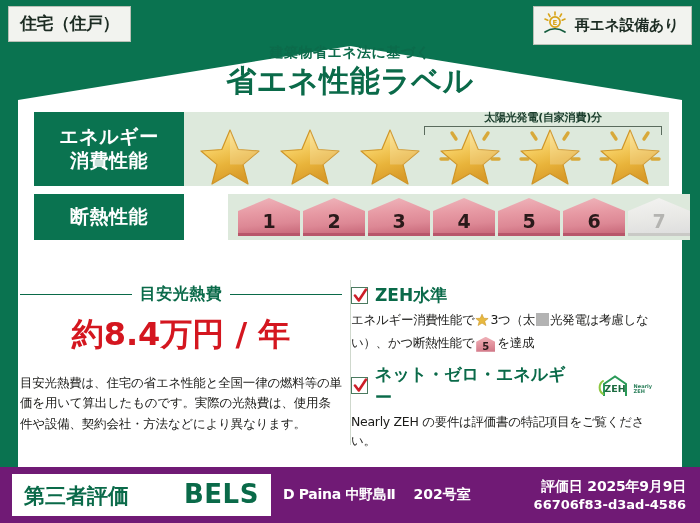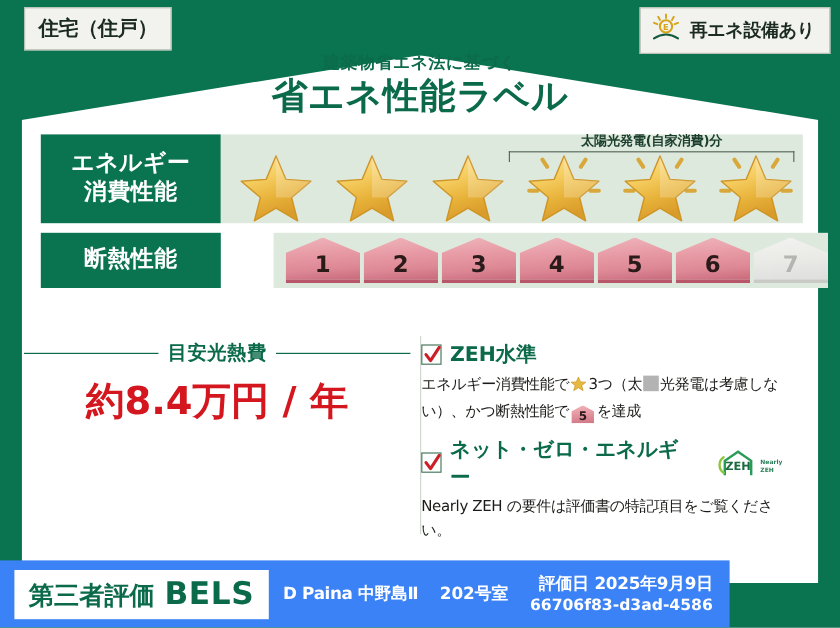--- a/index.html
+++ b/index.html
@@ -46,21 +46,20 @@
     left: 8px;
     top: 6px;
     background: #f2f3ef;
     border: 1px solid #b9c0b6;
     padding: 5px 11px 6px;
     font-size: 17px;
     font-weight: bold;
     color: #1c2b22;
     letter-spacing: -0.5px;
     z-index: 12;
-    margin-left: 12px;
   }
 
   
   .renew-chip {
     position: absolute;
     right: 8px;
     top: 6px;
     background: #f2f3ef;
     border: 1px solid #b9c0b6;
     padding: 4px 12px 5px 8px;
@@ -353,23 +352,23 @@
     color: #2a7f5a;
     line-height: 1.05;
     padding-bottom: 3px;
   }
 
   
   .footer {
     position: absolute;
     left: 0;
     bottom: 0;
-    width: 608px;
+    width: 700px;
     height: 56px;
-    background: #3b82f6;
+    background: #701a75;
     display: flex;
     align-items: center;
     z-index: 15;
   }
   .bels-box {
     margin-left: 12px;
     background: #ffffff;
     padding: 5px 12px 6px;
     display: flex;
     align-items: baseline;
@@ -379,20 +378,21 @@
     font-size: 21px;
     font-weight: bold;
     color: #0a6a49;
     letter-spacing: 0px;
   }
   .bels-mark {
     font-size: 26px;
     font-weight: bold;
     color: #0a6a49;
     letter-spacing: 0.5px;
+    margin-left: 47px;
   }
   .bldg-name {
     margin-left: 12px;
     color: #ffffff;
     font-size: 14px;
     font-weight: bold;
     letter-spacing: -0.3px;
   }
   .room-no {
     margin-left: 18px;
@@ -625,20 +625,21 @@
 
   <div class="lower">
 
     <div class="lower-left">
       <div class="cost-head">
         <span class="rule"></span>
         <span class="cost-title">目安光熱費</span>
         <span class="rule"></span>
       </div>
       <div class="cost-value">約8.4万円 / 年</div>
+      <div class="cost-note">目安光熱費は、住宅の省エネ性能と全国一律の燃料等の単価を用いて算出したものです。実際の光熱費は、使用条件や設備、契約会社・方法などにより異なります。</div>
     </div>
 
     <div class="lower-right">
 
       <div class="claim">
         <div class="claim-head">
           <span class="checkbox">
             <svg width="15" height="16" viewBox="0 0 15 16">
               <path d="M2 7.5 L5.8 12.5 L13 1.5" fill="none" stroke="#cc1f28" stroke-width="2.6" stroke-linecap="round" stroke-linejoin="round"></path>
             </svg>

